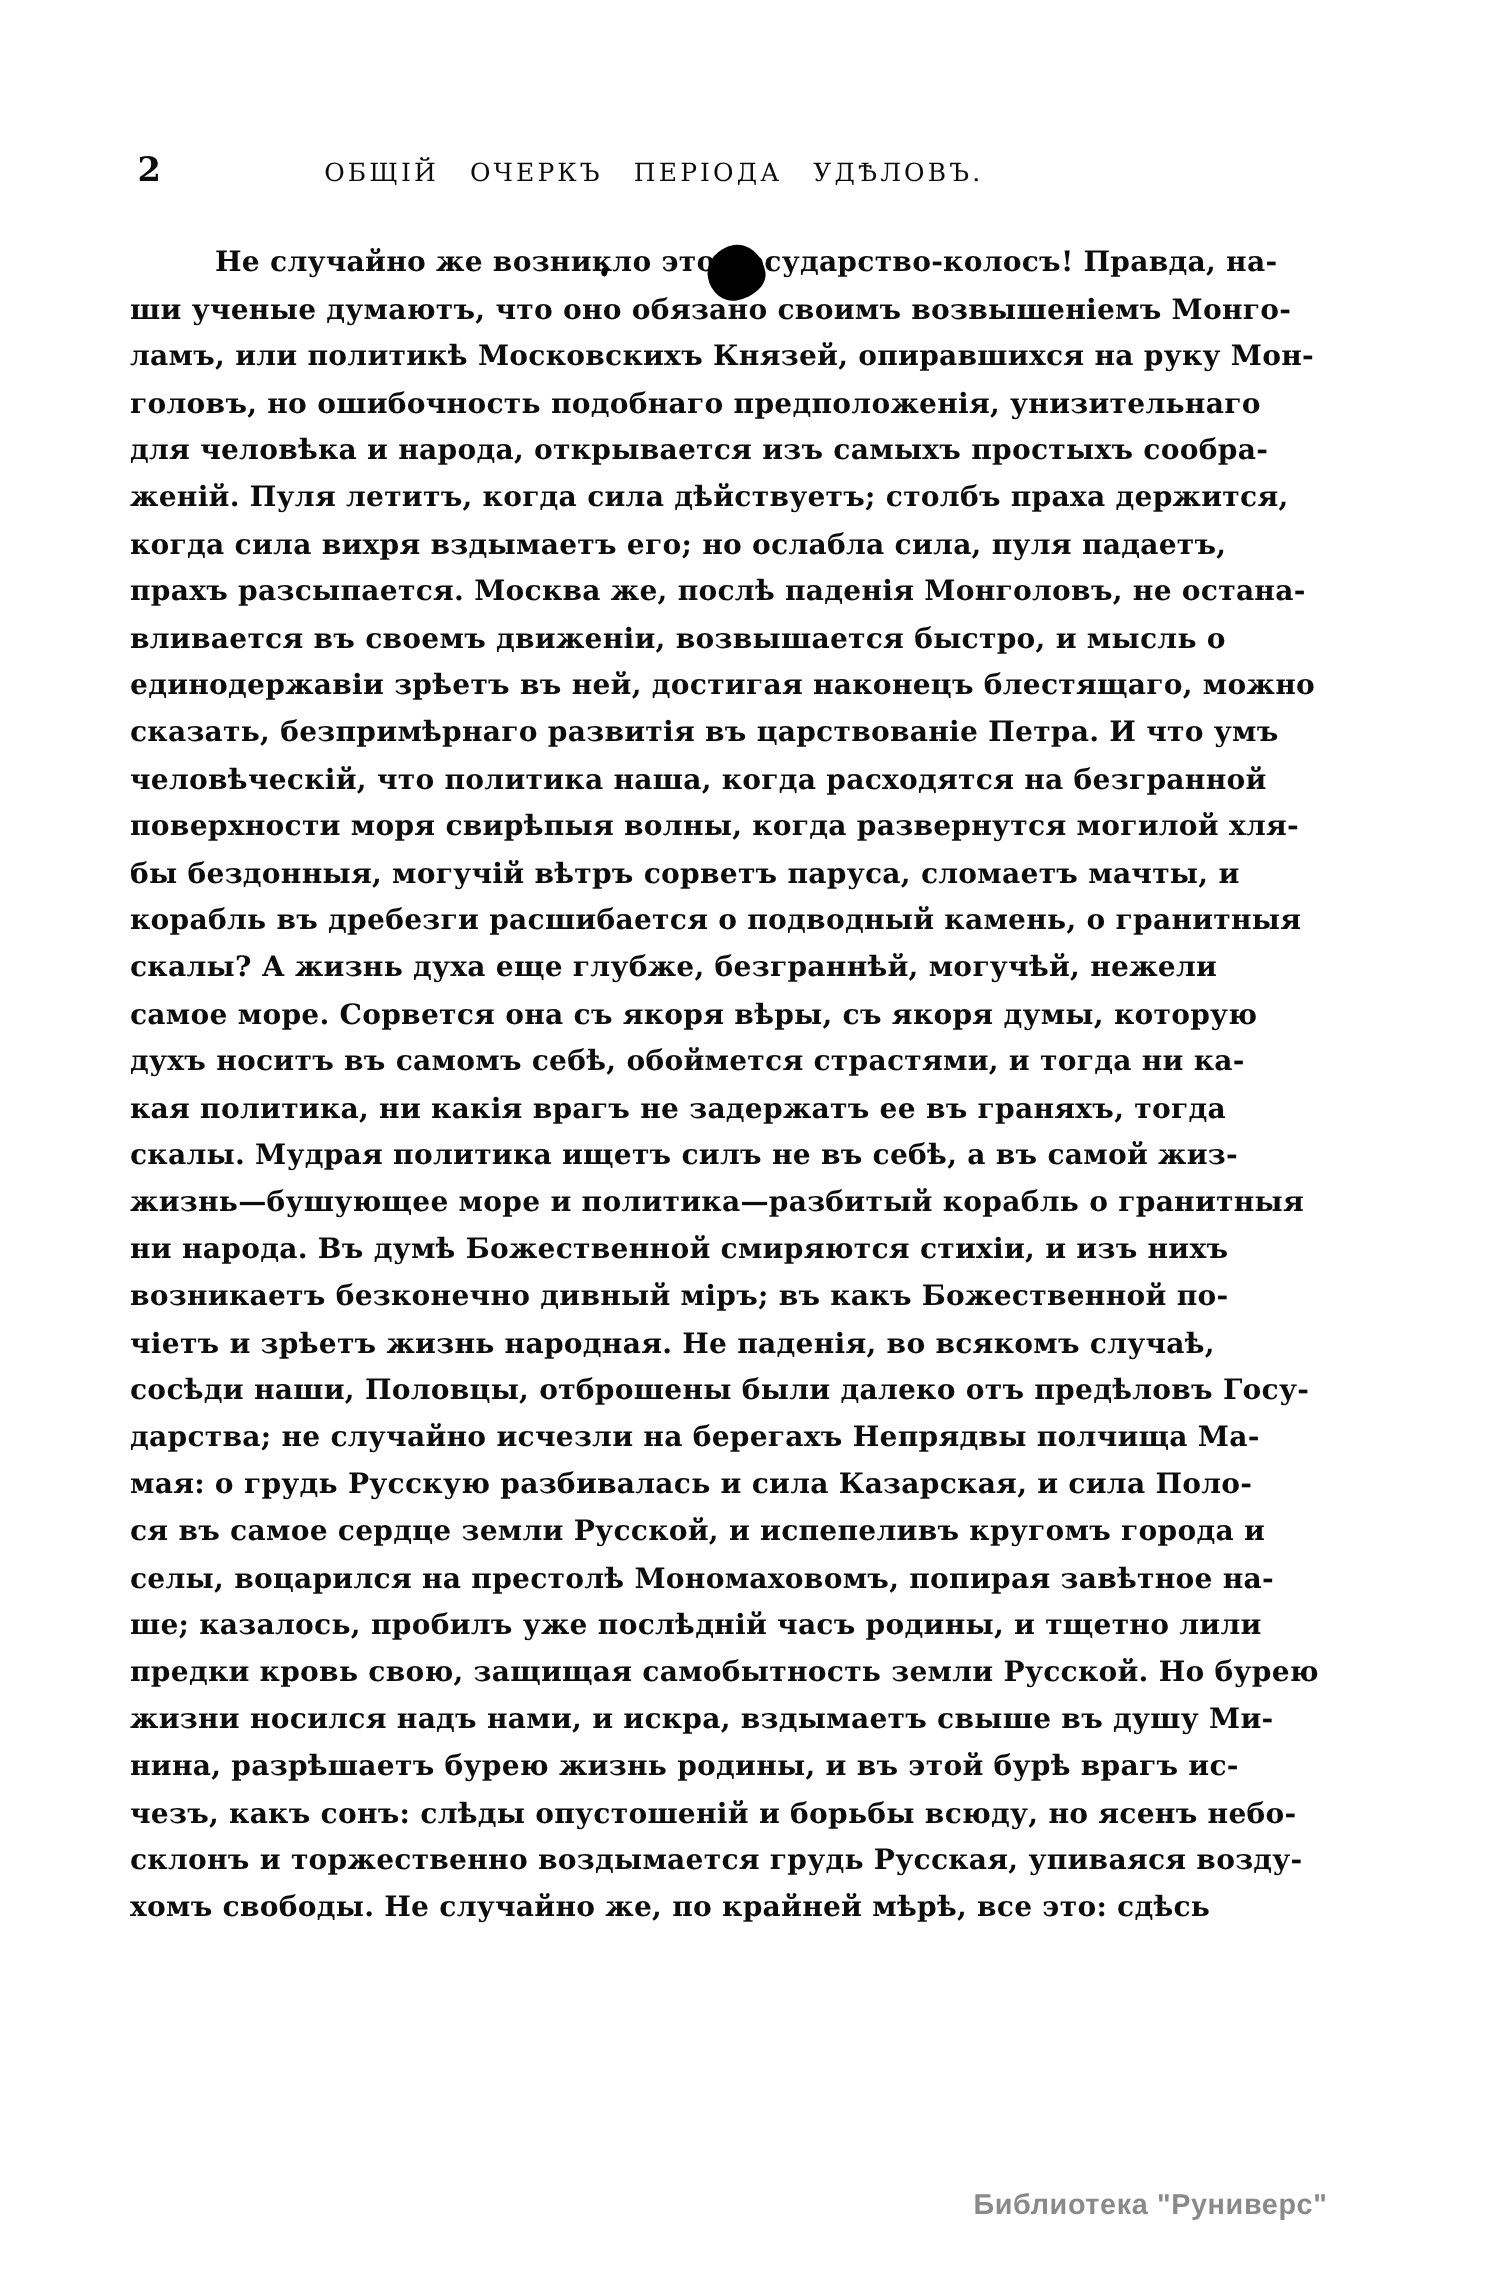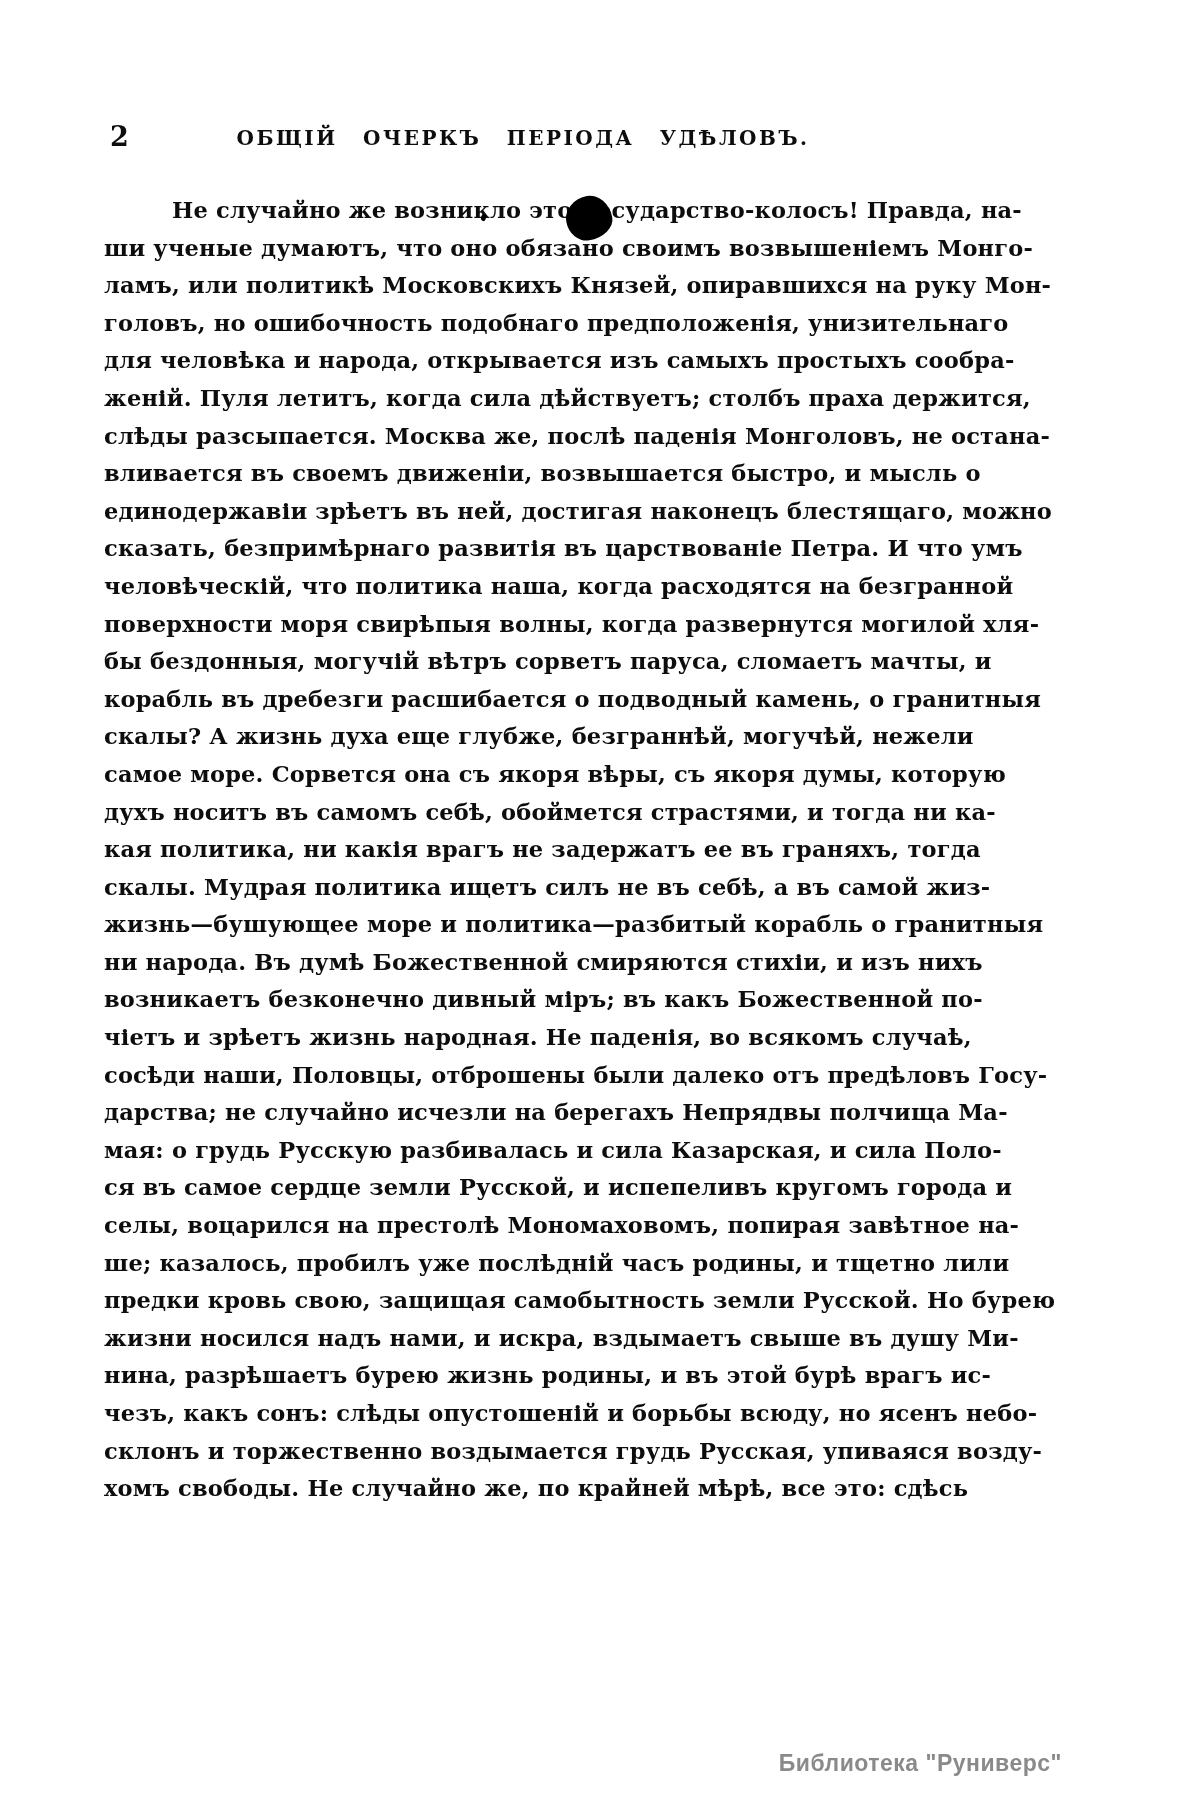--- a/index.html
+++ b/index.html
@@ -32,21 +32,21 @@
     font-weight: bold;
     line-height: 30px;
   }
   .running-title {
     position: absolute;
     left: 0;
     right: 0;
     top: 4px;
     text-align: center;
     font-size: 20px;
-    font-weight: bold;
+    font-weight: normal;
     letter-spacing: 2.5px;
     word-spacing: 16px;
     line-height: 24px;
     white-space: nowrap;
   }
   .body-text {
     position: absolute;
     left: 104px;
     top: 192px;
     width: 838px;
@@ -105,21 +105,22 @@
     <div class="running-title">ОБЩІЙ ОЧЕРКЪ ПЕРІОДА УДѢЛОВЪ.</div>
   </div>
 
   <div class="body-text">
     <div class="line indent">Не  случайно же возникло это Государство-колосъ! Правда, на-</div>
     <div class="line">ши ученые думаютъ, что оно обязано своимъ возвышеніемъ Монго-</div>
     <div class="line">ламъ, или политикѣ Московскихъ Князей, опиравшихся на руку Мон-</div>
     <div class="line">головъ, но ошибочность подобнаго предположенія, унизительнаго</div>
     <div class="line">для человѣка и народа, открывается изъ самыхъ простыхъ сообра-</div>
     <div class="line">женій. Пуля летитъ, когда сила дѣйствуетъ; столбъ праха держится,</div>
-    <div class="line">слѣды разсыпается. Москва же, послѣ паденія Монголовъ, не остана-</div>
+    <div class="line">когда сила вихря вздымаетъ его; но ослабла сила, пуля падаетъ,</div>
+    <div class="line">прахъ разсыпается. Москва же, послѣ паденія Монголовъ, не остана-</div>
     <div class="line">вливается въ своемъ движеніи, возвышается быстро, и мысль о</div>
     <div class="line">единодержавіи зрѣетъ въ ней, достигая наконецъ блестящаго, можно</div>
     <div class="line">сказать, безпримѣрнаго развитія въ царствованіе Петра. И что умъ</div>
     <div class="line">человѣческій, что политика наша, когда расходятся на безгранной</div>
     <div class="line">поверхности моря свирѣпыя волны, когда развернутся могилой хля-</div>
     <div class="line">бы бездонныя, могучій вѣтръ сорветъ паруса, сломаетъ мачты, и</div>
     <div class="line">корабль въ дребезги расшибается о подводный камень, о гранитныя</div>
     <div class="line">скалы? А жизнь духа еще глубже, безграннѣй, могучѣй, нежели</div>
     <div class="line">самое море. Сорвется она съ якоря вѣры, съ якоря думы, которую</div>
     <div class="line">духъ носитъ въ самомъ себѣ, обоймется страстями, и тогда ни ка-</div>

